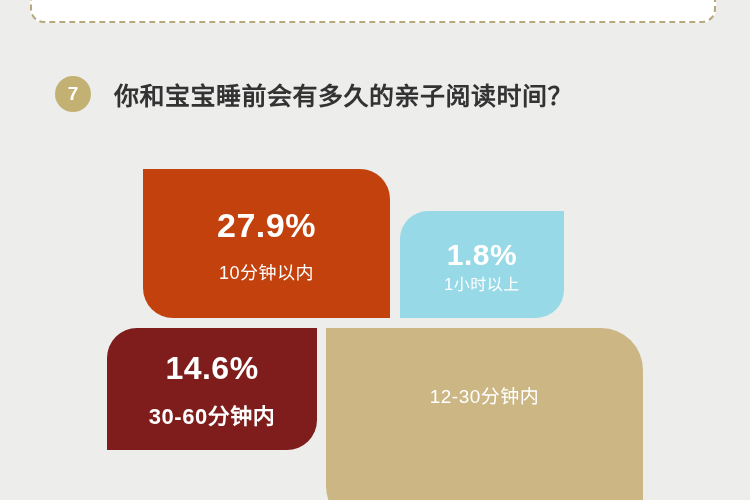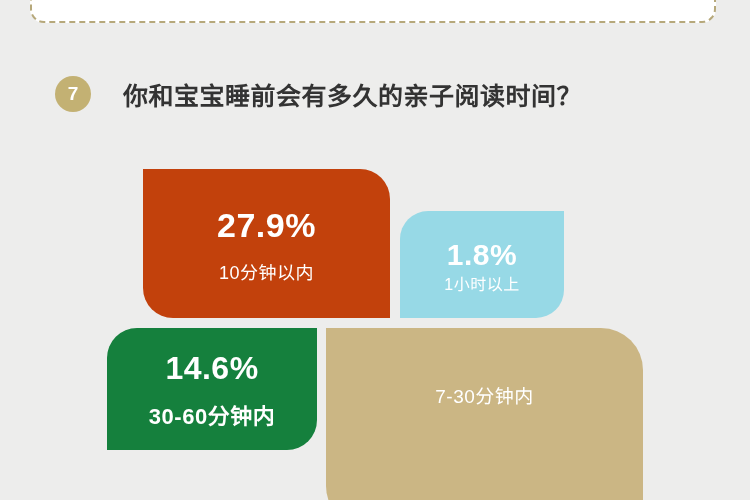--- a/index.html
+++ b/index.html
@@ -71,21 +71,21 @@
     border-bottom-right-radius: 2px;
     transform: rotate(12deg);
     z-index: -1;
   }
   .q-badge-num {
     position: relative;
     z-index: 2;
     transform: translateY(-1px);
   }
   .q-title {
-    margin-left: 32px;
+    margin-left: 23px;
     font-size: 25px;
     font-weight: bold;
     color: #333333;
     letter-spacing: 0.5px;
     white-space: nowrap;
   }
 
   
   .stat-block {
     position: absolute;
@@ -134,21 +134,21 @@
   }
   #block-1hr .stat-pct { font-size: 30px; }
   #block-1hr .stat-label { font-size: 16px; margin-top: 4px; }
 
   
   #block-30-60 {
     left: 107px;
     top: 328px;
     width: 210px;
     height: 122px;
-    background: #15803d;
+    background: #7f1d1d;
     border-radius: 30px 0 30px 0;
     padding-top: 4px;
   }
   #block-30-60 .stat-pct { font-size: 32px; }
   #block-30-60 .stat-label { font-size: 22px; font-weight: bold; }
 
   
   #block-10-30 {
     left: 326px;
     top: 328px;
@@ -185,16 +185,16 @@
     <div class="stat-pct">1.8%</div>
     <div class="stat-label">1小时以上</div>
   </div>
 
   <div class="stat-block" id="block-30-60">
     <div class="stat-pct">14.6%</div>
     <div class="stat-label">30-60分钟内</div>
   </div>
 
   <div class="stat-block" id="block-10-30">
-    <div class="stat-label">7-30分钟内</div>
+    <div class="stat-label">12-30分钟内</div>
   </div>
 
 </div>
 
 </body></html>

